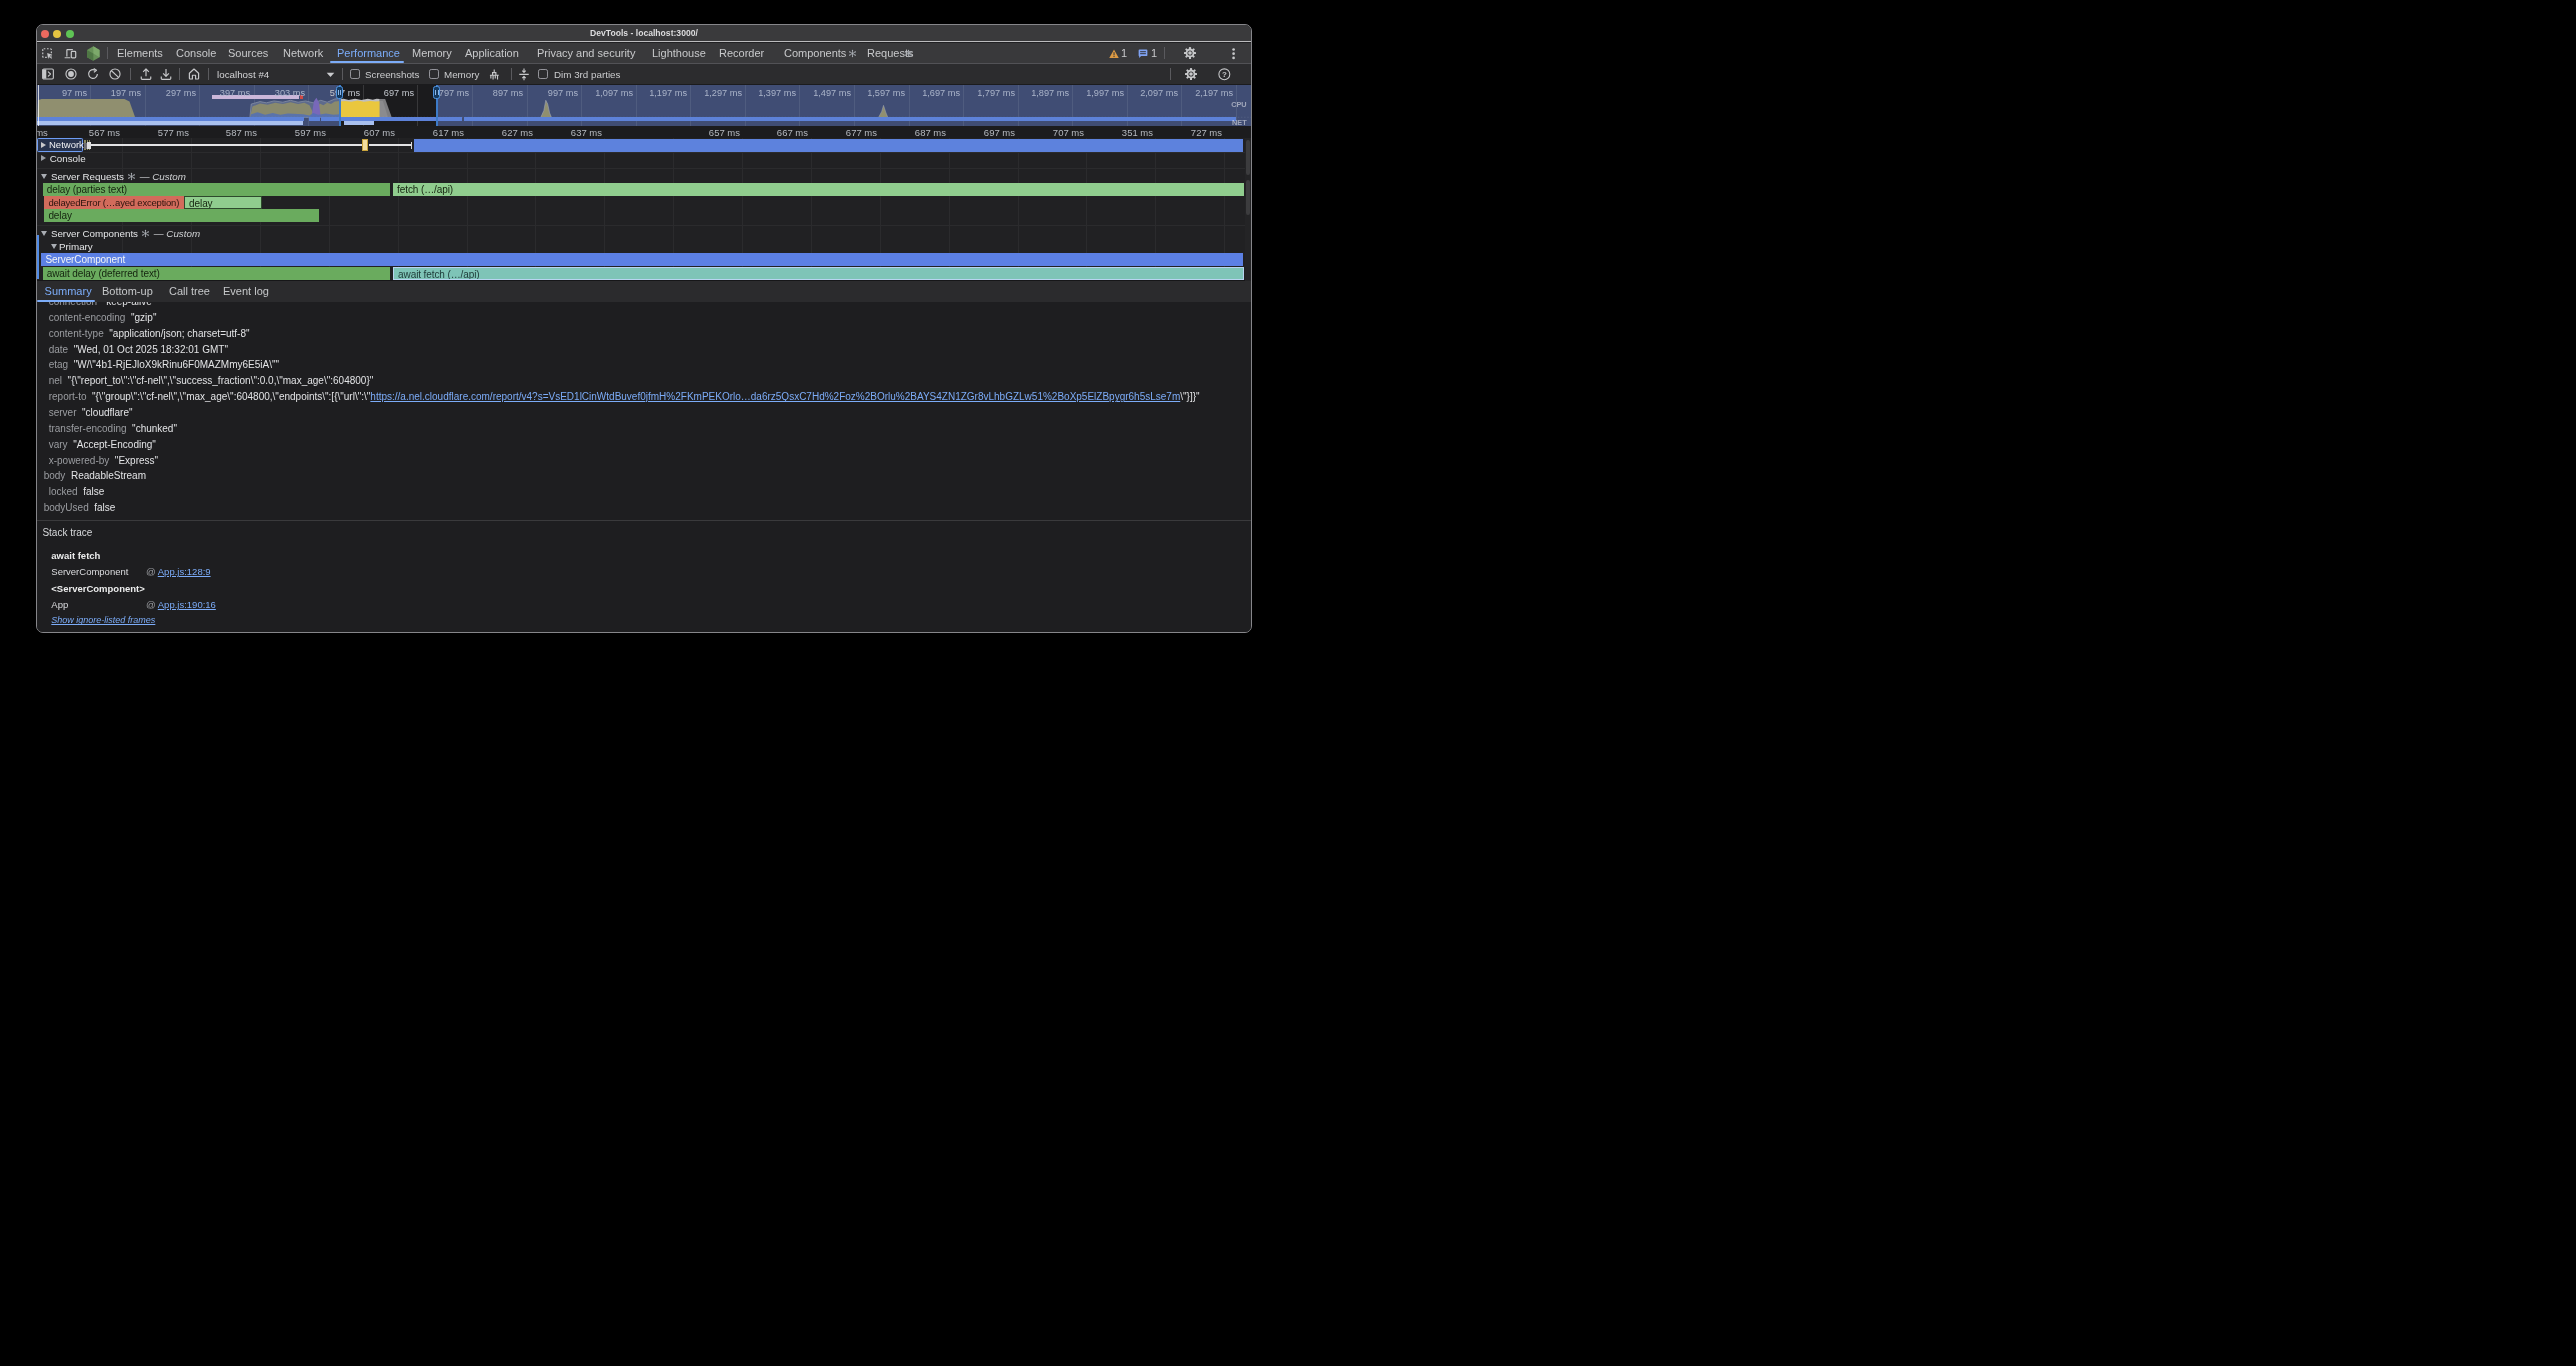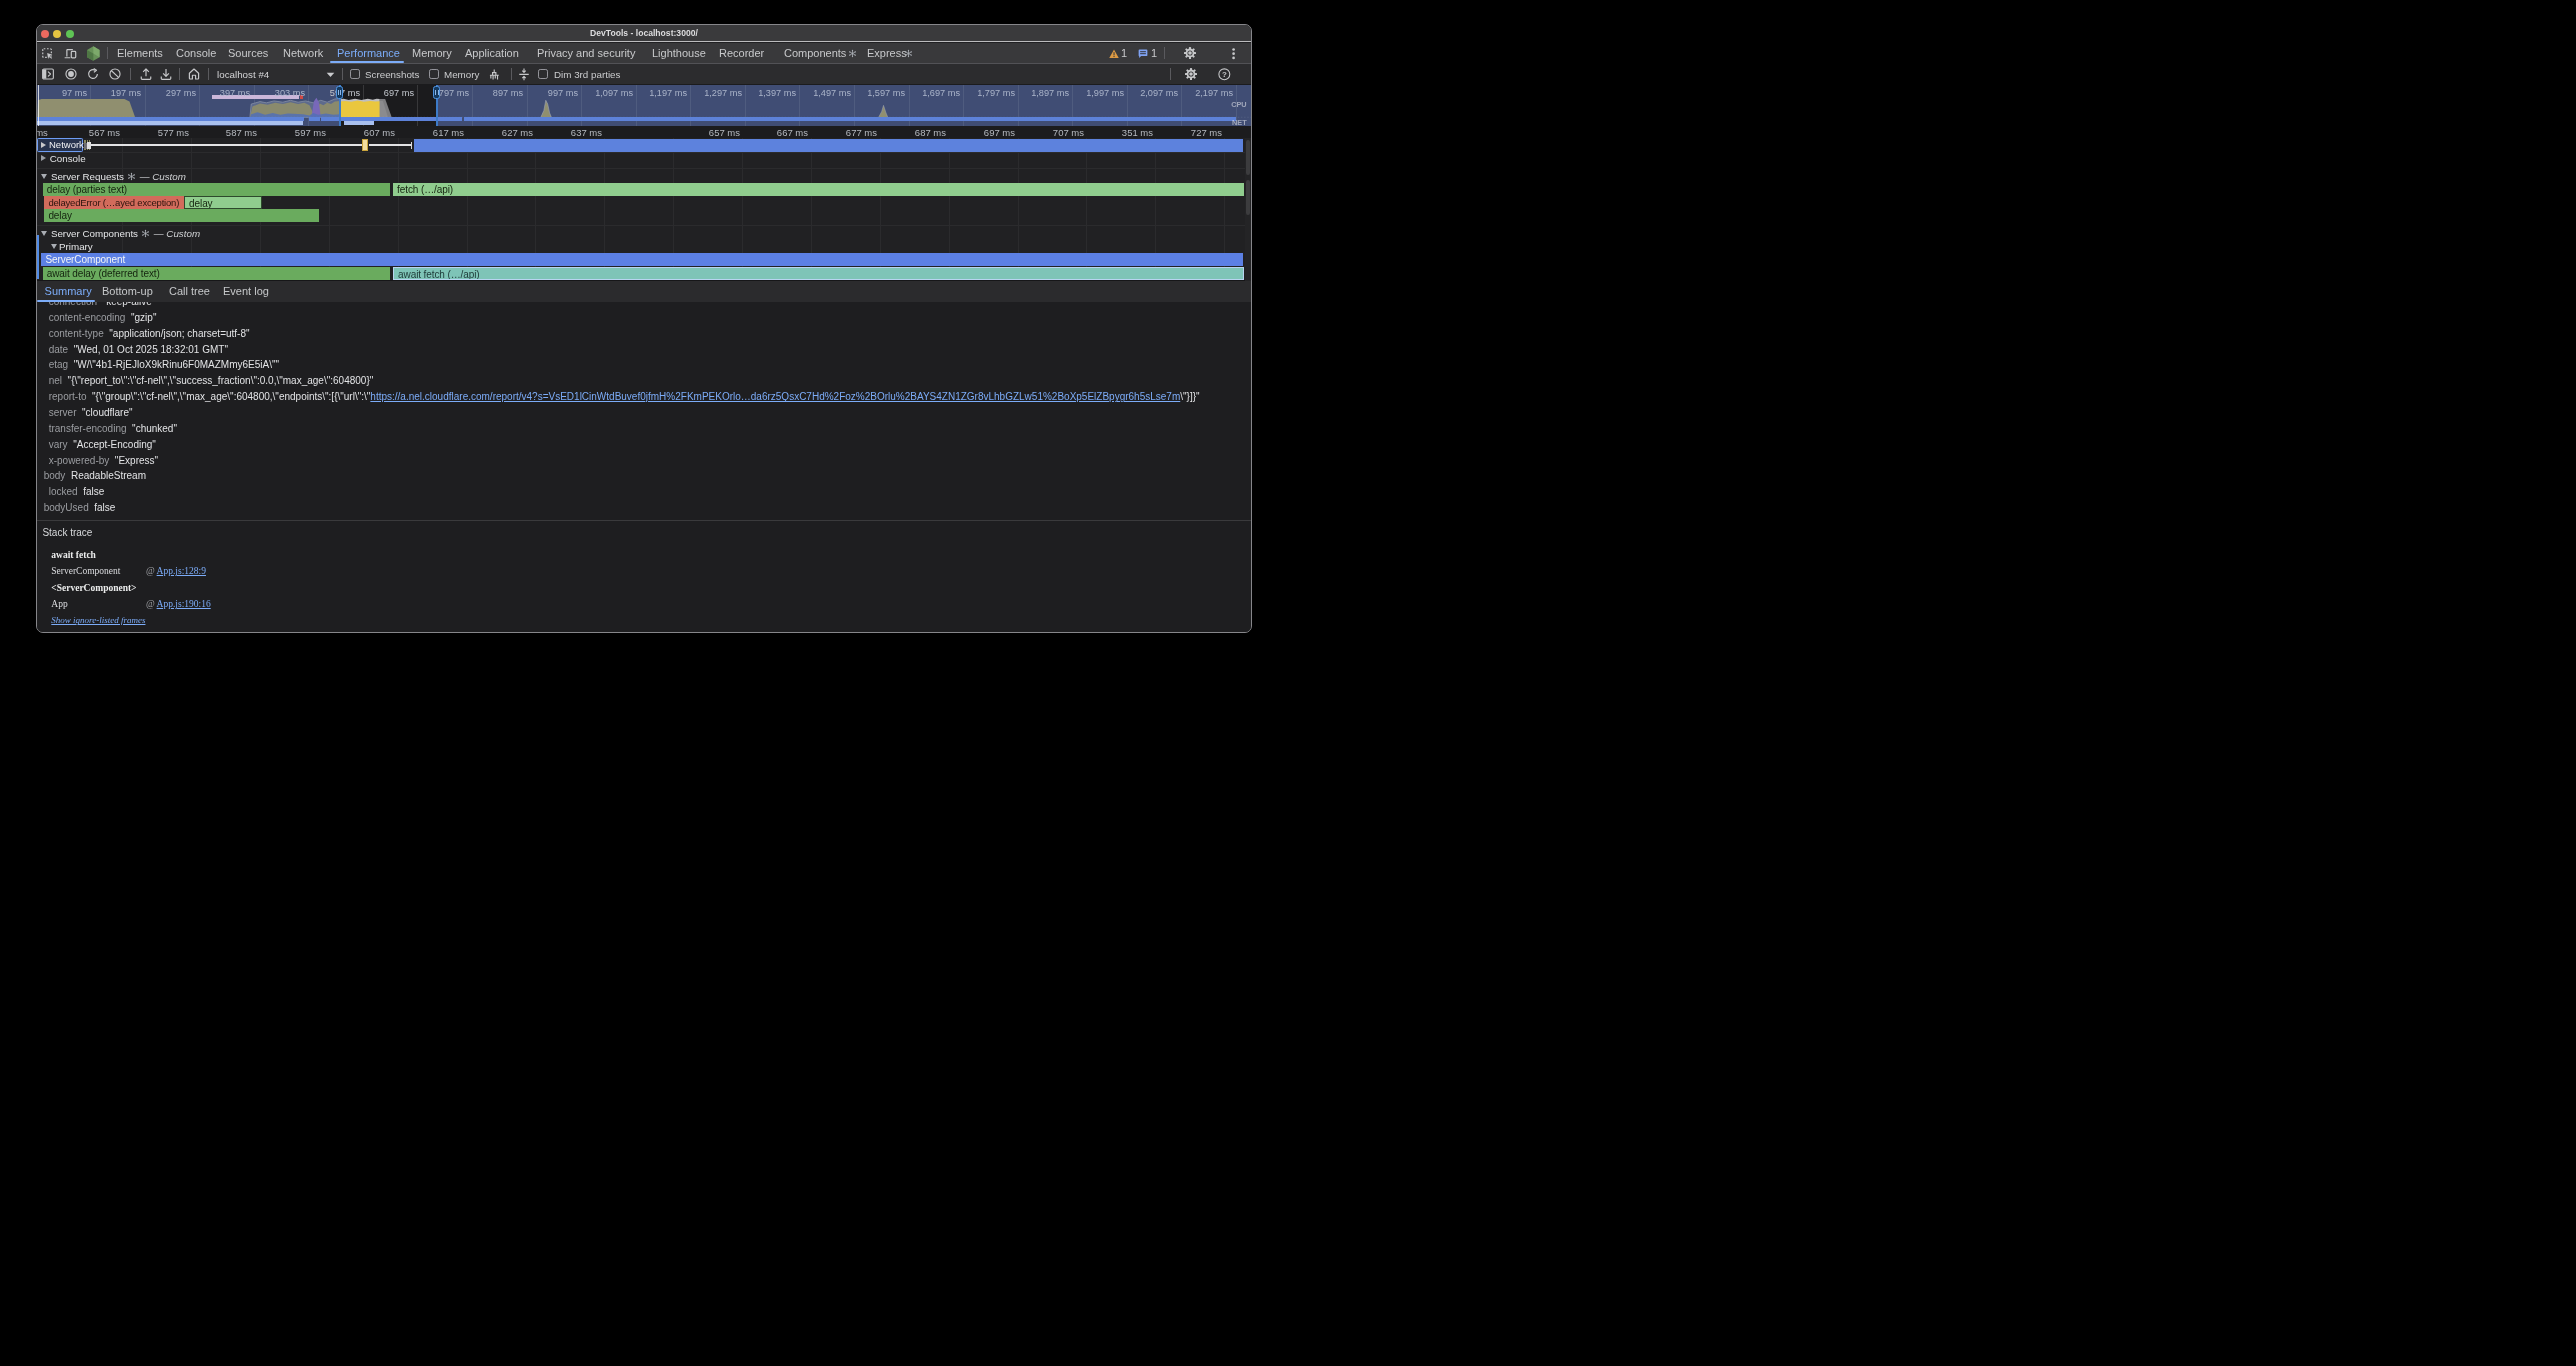--- a/index.html
+++ b/index.html
@@ -16,21 +16,21 @@
 .gl{position:absolute;width:0.6px;background:rgba(255,255,255,0.13)}
 .fgl{position:absolute;width:0.6px;background:#2b2b2d;top:0}
 .bar{position:absolute;font-size:10px;letter-spacing:-0.1px;line-height:13px;white-space:pre;overflow:hidden;padding-left:4.1px;color:#15240f}
 .trk{position:absolute;font-size:9.8px;color:#e3e4e6;white-space:pre}
 .tri-r{position:absolute;width:0;height:0;border-left:5px solid #a9adb3;border-top:3.5px solid transparent;border-bottom:3.5px solid transparent}
 .tri-d{position:absolute;width:0;height:0;border-top:5px solid #a9adb3;border-left:3.5px solid transparent;border-right:3.5px solid transparent}
 .htri{width:0;height:0;border-top:5px solid #a9adb3;border-left:3.5px solid transparent;border-right:3.5px solid transparent}
 .kv{position:absolute;font-size:10px;white-space:pre;line-height:16px}
 .kv b{font-weight:normal;color:#e3e4e6}
 .kv span{color:#9b9da1}
-.mono{position:absolute;font-family:Liberation Serif, serif;font-size:9.5px;white-space:pre;color:#dcdde0}
+.mono{position:absolute;font-family:Liberation Sans, sans-serif;font-size:9.5px;white-space:pre;color:#dcdde0}
 .lnk{color:#7cacf8;text-decoration:underline}
 svg{position:absolute;overflow:visible}
 </style></head><body>
 <div class="win">
 <div class="abs" style="left:0;top:0;width:100%;height:17px;background:#3a3a3c;border-bottom:0.6px solid #bcbcbe"></div>
 <div class="tl" style="left:3.5px;background:#ec6a5f"></div>
 <div class="tl" style="left:16px;background:#e6c441"></div>
 <div class="tl" style="left:29px;background:#5fc455"></div>
 <div class="abs" style="left:0;top:0;width:100%;height:17px;text-align:center;font-size:8.6px;font-weight:700;color:#dcdcde;line-height:17px">DevTools - localhost:3000/</div>
 <div class="abs" style="left:0;top:18px;width:100%;height:20.6px;background:#39393b;border-bottom:0.6px solid #525256"></div>
@@ -54,21 +54,21 @@
     <div class="tabt" style="left:139px;top:18px;color:#c8c9cb">Console</div>
     <div class="tabt" style="left:191px;top:18px;color:#c8c9cb">Sources</div>
     <div class="tabt" style="left:246px;top:18px;color:#c8c9cb">Network</div>
     <div class="tabt" style="left:300px;top:18px;color:#7cacf8">Performance</div>
     <div class="tabt" style="left:375px;top:18px;color:#c8c9cb">Memory</div>
     <div class="tabt" style="left:428px;top:18px;color:#c8c9cb">Application</div>
     <div class="tabt" style="left:500px;top:18px;color:#c8c9cb">Privacy and security</div>
     <div class="tabt" style="left:615px;top:18px;color:#c8c9cb">Lighthouse</div>
     <div class="tabt" style="left:682px;top:18px;color:#c8c9cb">Recorder</div>
     <div class="tabt" style="left:747px;top:18px;color:#c8c9cb">Components</div>
-    <div class="tabt" style="left:830px;top:18px;color:#c8c9cb">Express</div>
+    <div class="tabt" style="left:830px;top:18px;color:#c8c9cb">Requests</div>
     <div class="abs" style="left:293px;top:36px;width:74px;height:1.9px;background:#7cacf8;border-radius:1.3px"></div>
     <svg style="left:812px;top:25px" width="7" height="7" viewBox="0 0 11 11">
       <line x1="5.50" y1="5.50" x2="9.74" y2="7.95" stroke="#a8acb2" stroke-width="1.3" stroke-linecap="round"></line>
       <circle cx="9.74" cy="7.95" r="1.05" fill="#a8acb2"></circle>
       <line x1="5.50" y1="5.50" x2="5.50" y2="10.40" stroke="#a8acb2" stroke-width="1.3" stroke-linecap="round"></line>
       <circle cx="5.50" cy="10.40" r="1.05" fill="#a8acb2"></circle>
       <line x1="5.50" y1="5.50" x2="1.26" y2="7.95" stroke="#a8acb2" stroke-width="1.3" stroke-linecap="round"></line>
       <circle cx="1.26" cy="7.95" r="1.05" fill="#a8acb2"></circle>
       <line x1="5.50" y1="5.50" x2="1.26" y2="3.05" stroke="#a8acb2" stroke-width="1.3" stroke-linecap="round"></line>
       <circle cx="1.26" cy="3.05" r="1.05" fill="#a8acb2"></circle>

